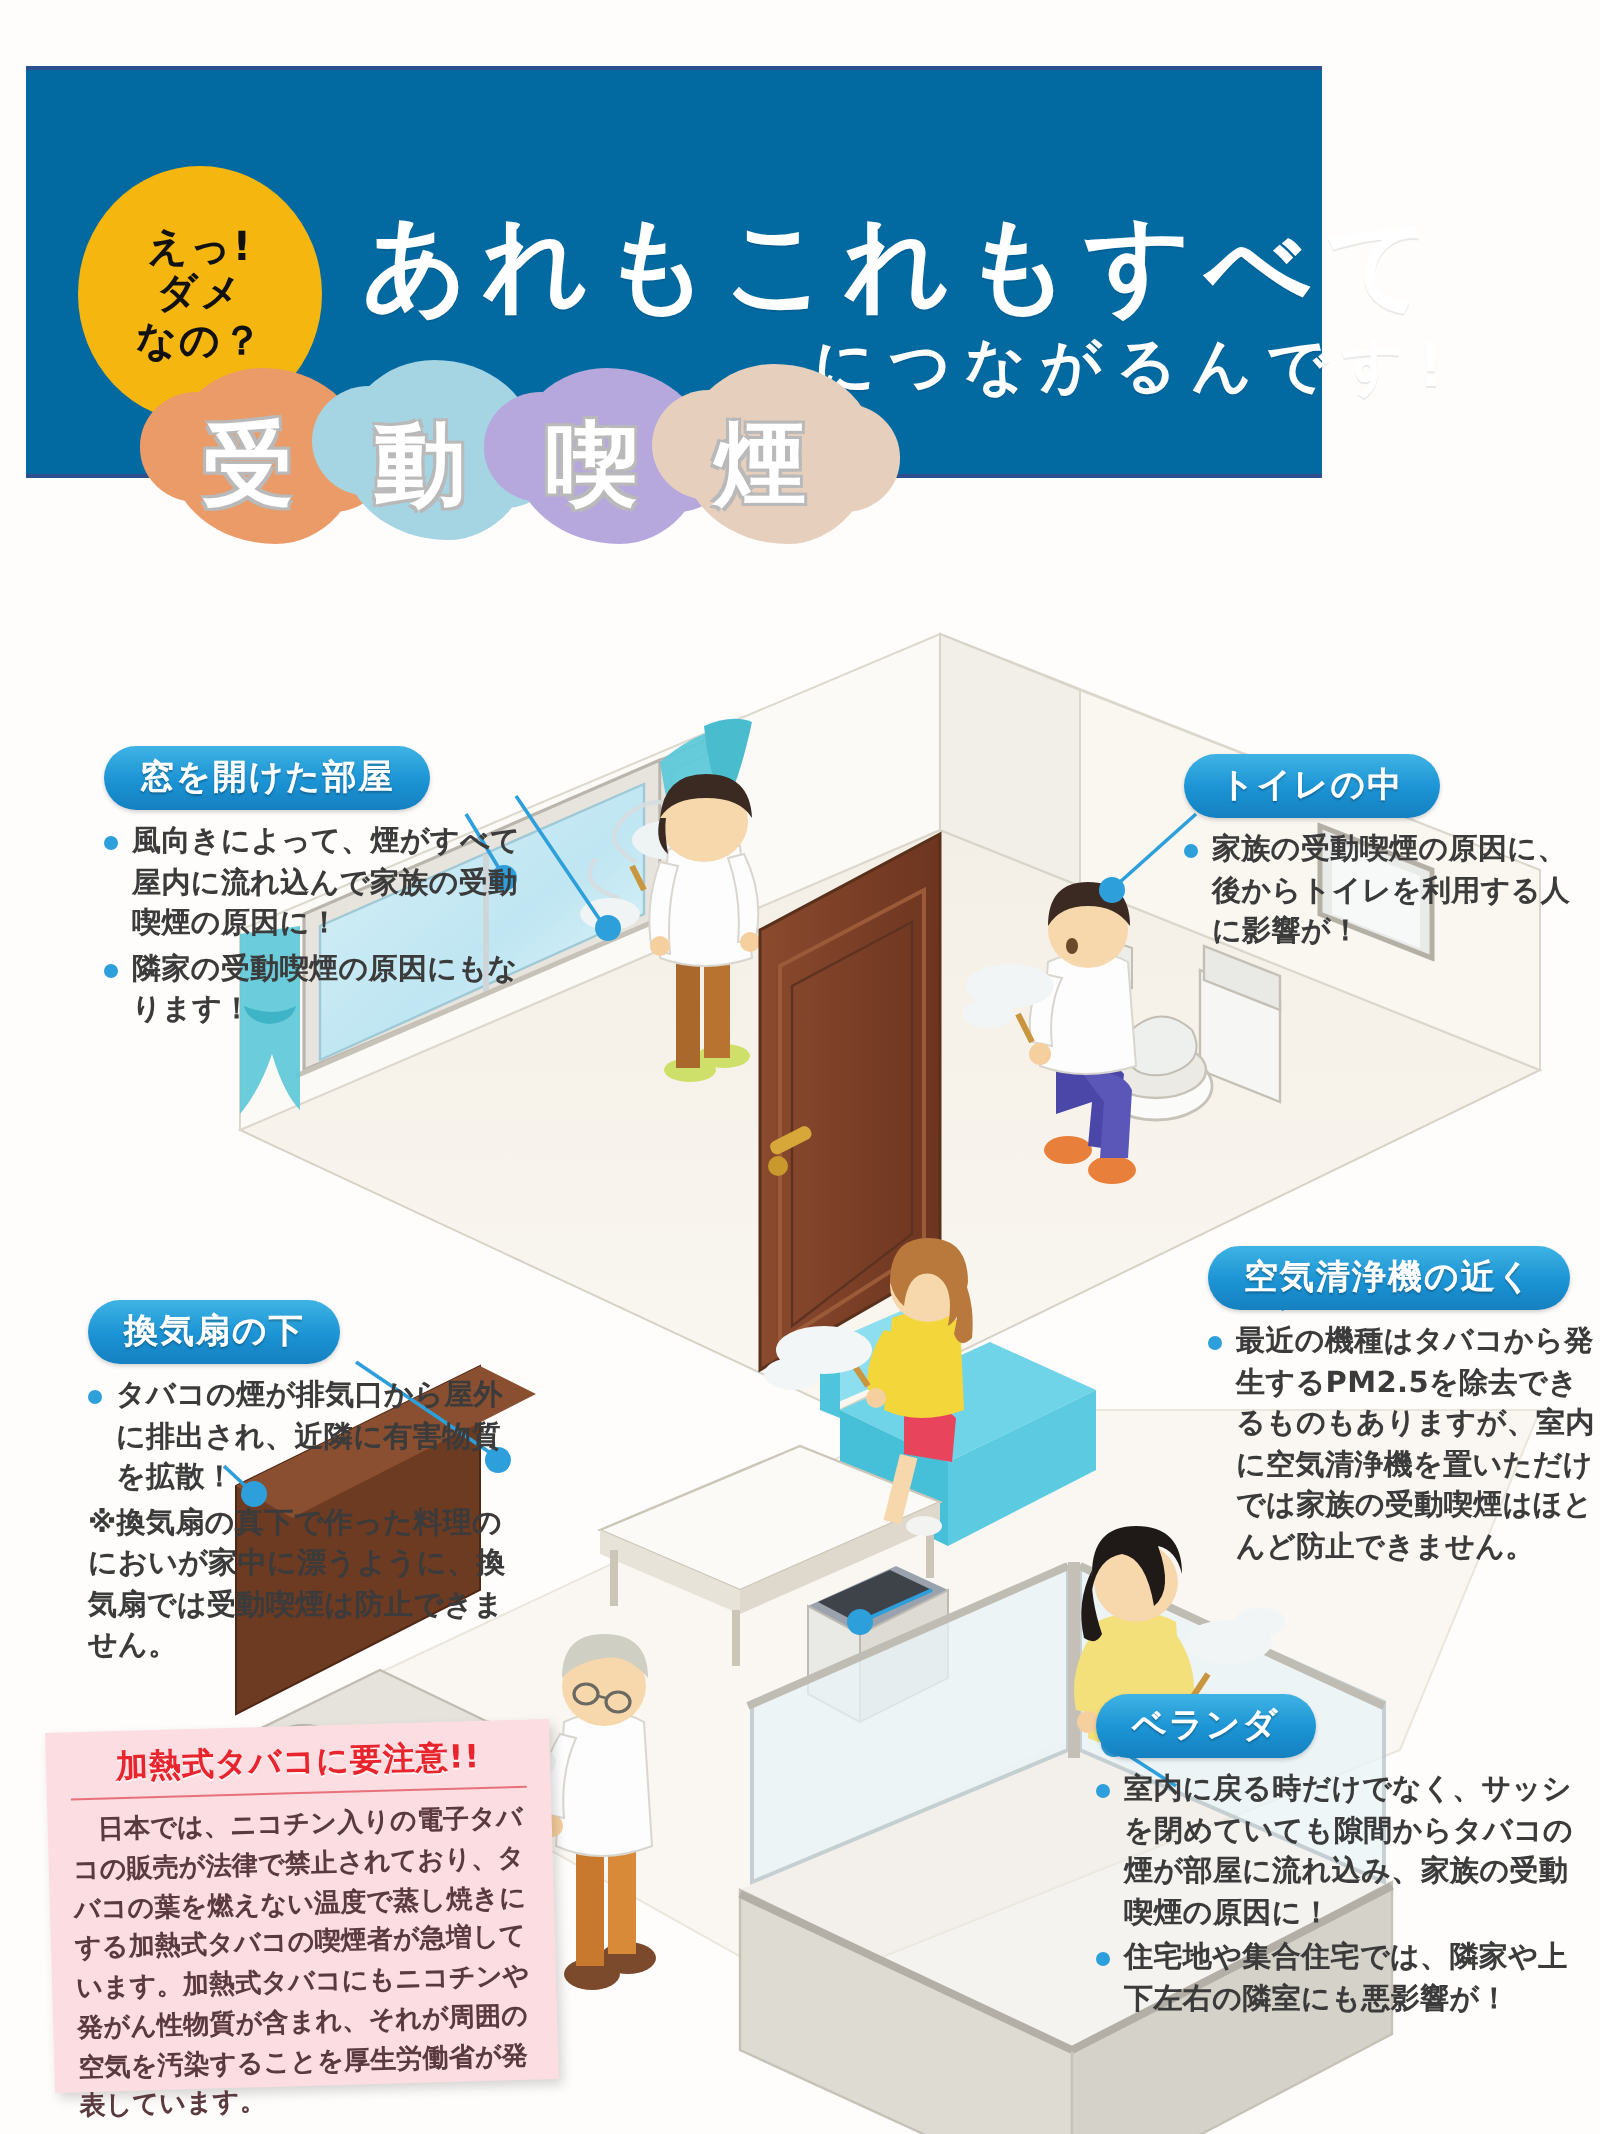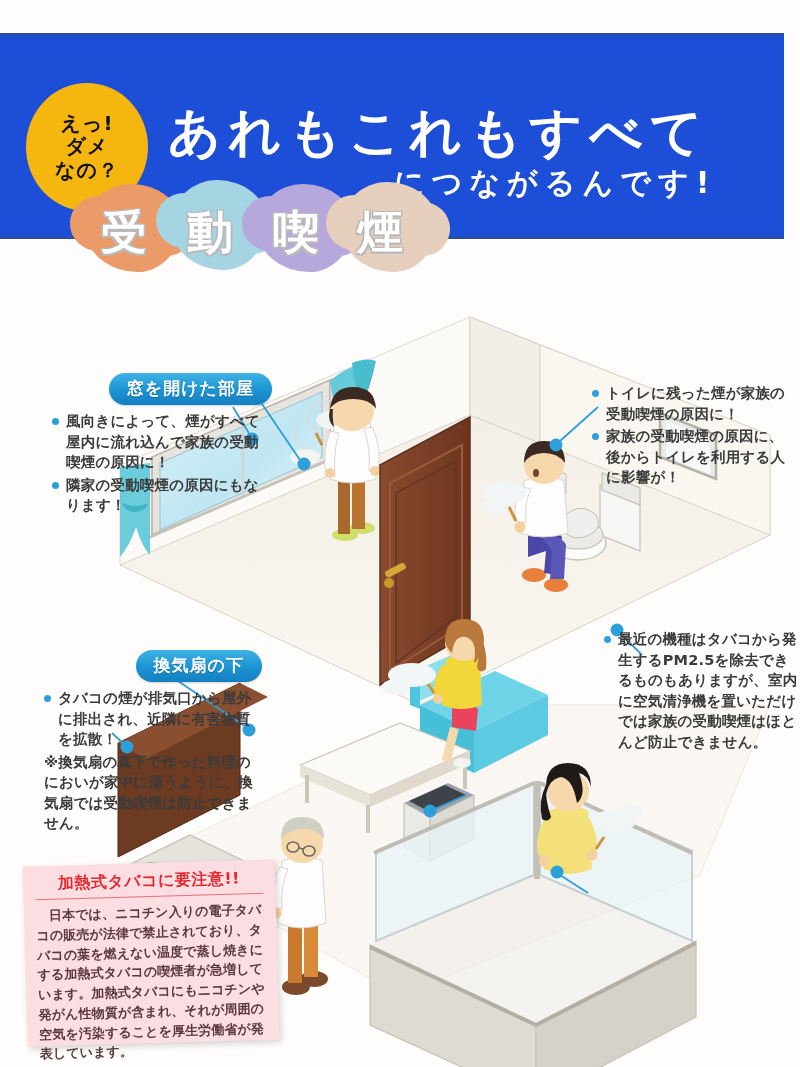--- a/index.html
+++ b/index.html
@@ -6,22 +6,22 @@
   body{
     width:800px;height:1067px;overflow:hidden;
     background:#ffffff;
     font-family:"DejaVu Sans","Liberation Sans",sans-serif;
     position:relative;
   }
   .page{position:absolute;inset:0;background:#fffdfb;}
 
   
   .header-band{
-    position:absolute;left:0;top:33px;width:784px;height:202px;
-    background:#1d4ed8;
+    position:absolute;left:13px;top:33px;width:648px;height:202px;
+    background:#0369a1;
     border-top:2px solid #2d4f8f;
     border-bottom:2px solid #2d4f8f;
     overflow:visible;
   }
   .badge-ellipse{
     position:absolute;left:26px;top:48px;width:122px;height:128px;
     background:#f5b60f;border-radius:50%;
     display:flex;flex-direction:column;align-items:center;justify-content:center;
     line-height:1.18;
   }
@@ -76,21 +76,21 @@
   .callout{position:absolute;}
   .pill{
     display:inline-block;
     background:linear-gradient(180deg,#3fb3e4 0%,#1b93d4 55%,#1580c0 100%);
     color:#fff;font-weight:bold;border-radius:16px;
     padding:4px 18px 5px;font-size:17px;letter-spacing:1px;
     text-shadow:0 1px 1px rgba(0,0,0,.25);
     box-shadow:0 1px 2px rgba(0,0,0,.18);
     white-space:nowrap;
   }
-  .pill-wrap{text-align:right;}
+  .pill-wrap{text-align:left;}
   .bullets{margin:6px 0 0;padding:0;list-style:none;}
   .bullets li{
     position:relative;padding-left:14px;margin-bottom:2px;
     font-size:14.5px;line-height:1.42;color:#3b3b3b;font-weight:bold;
     letter-spacing:.2px;
   }
   .bullets li::before{
     content:"";position:absolute;left:0;top:7px;
     width:7px;height:7px;border-radius:50%;background:#2d9fdb;
   }
@@ -391,42 +391,56 @@
       <div class="pill-wrap">
         <span class="pill">窓を開けた部屋</span>
       </div>
       <ul class="bullets">
         <li>風向きによって、煙がすべて屋内に流れ込んで家族の受動喫煙の原因に！</li>
         <li>隣家の受動喫煙の原因にもなります！</li>
       </ul>
     </div>
 
     <div class="callout" id="co-toilet">
+      <div class="pill-wrap">
+        <span class="pill">トイレの中</span>
+      </div>
       <ul class="bullets">
-        <li>トイレに残った煙が家族の受動喫煙の原因に！</li>
         <li>家族の受動喫煙の原因に、後からトイレを利用する人に影響が！</li>
       </ul>
     </div>
 
     <div class="callout" id="co-fan">
       <div class="pill-wrap">
         <span class="pill">換気扇の下</span>
       </div>
       <ul class="bullets">
         <li>タバコの煙が排気口から屋外に排出され、近隣に有害物質を拡散！</li>
         <li class="nodot note">※換気扇の真下で作った料理のにおいが家中に漂うように、換気扇では受動喫煙は防止できません。</li>
       </ul>
     </div>
 
     <div class="callout" id="co-purifier">
+      <div class="pill-wrap">
+        <span class="pill">空気清浄機の近く</span>
+      </div>
       <ul class="bullets">
         <li>最近の機種はタバコから発生するPM2.5を除去できるものもありますが、室内に空気清浄機を置いただけでは家族の受動喫煙はほとんど防止できません。</li>
       </ul>
     </div>
 
+    <div class="callout" id="co-balcony">
+      <div class="pill-wrap">
+        <span class="pill">ベランダ</span>
+      </div>
+      <ul class="bullets">
+        <li>室内に戻る時だけでなく、サッシを閉めていても隙間からタバコの煙が部屋に流れ込み、家族の受動喫煙の原因に！</li>
+        <li>住宅地や集合住宅では、隣家や上下左右の隣室にも悪影響が！</li>
+      </ul>
+    </div>
 
     <div class="warnbox">
       <div class="warn-title">加熱式タバコに要注意!!</div>
       <div class="warn-body">日本では、ニコチン入りの電子タバコの販売が法律で禁止されており、タバコの葉を燃えない温度で蒸し焼きにする加熱式タバコの喫煙者が急増しています。加熱式タバコにもニコチンや発がん性物質が含まれ、それが周囲の空気を汚染することを厚生労働省が発表しています。</div>
     </div>
 
   </div>
 </div>
 
 </body></html>

